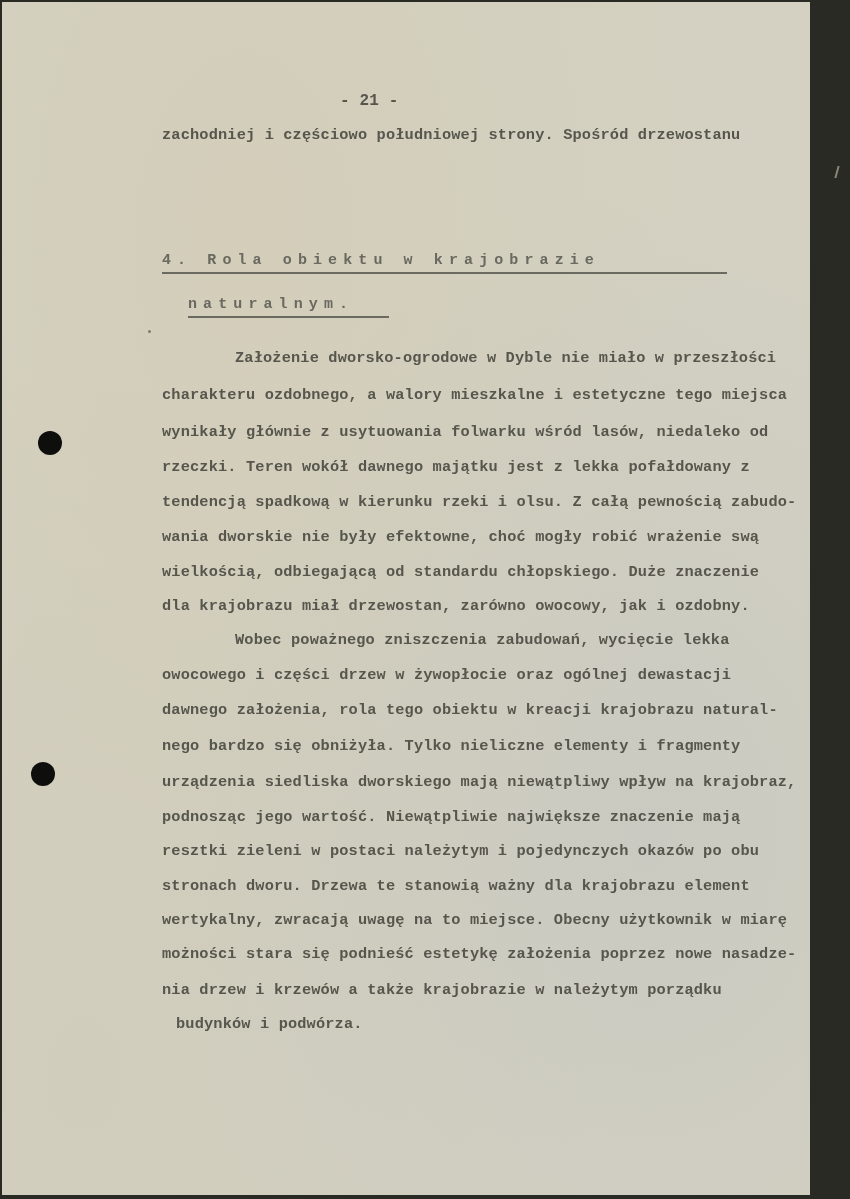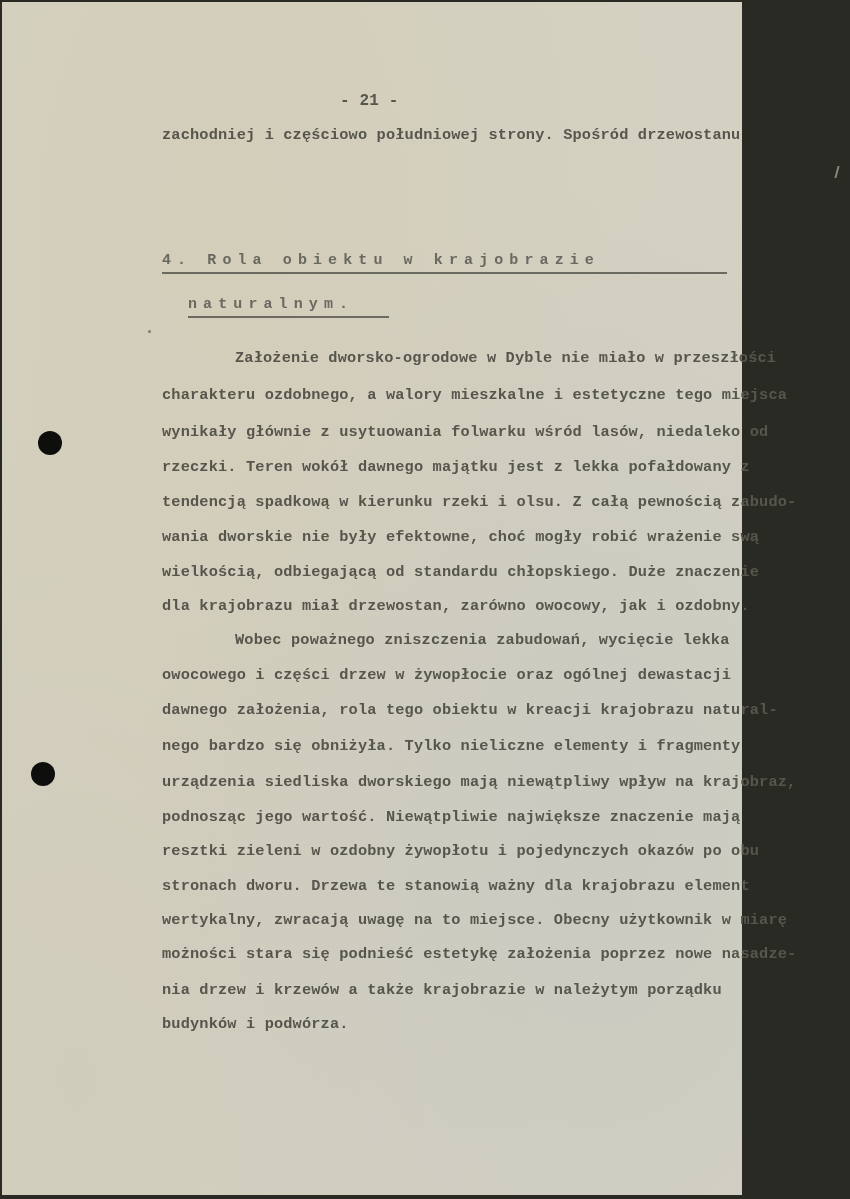--- a/index.html
+++ b/index.html
@@ -2,21 +2,21 @@
 <html><head>
 <meta charset="utf-8">
 <style>
   html, body { margin: 0; padding: 0; }
   body {
     width: 850px; height: 1199px; position: relative; overflow: hidden;
     background: #2a2a24;
     font-family: "Liberation Mono", "DejaVu Sans Mono", monospace;
   }
   .page {
-    position: absolute; left: 2px; top: 2px; width: 740px; height: 1193px;
+    position: absolute; left: 2px; top: 2px; width: 808px; height: 1193px;
     background:
       radial-gradient(ellipse at 30% 20%, rgba(210,200,170,0.35), transparent 60%),
       radial-gradient(ellipse at 80% 70%, rgba(170,180,190,0.25), transparent 55%),
       radial-gradient(ellipse at 10% 90%, rgba(200,195,175,0.3), transparent 50%),
       #d4d1c2;
   }
   .hole {
     position: absolute; width: 24px; height: 24px; border-radius: 50%;
     background: #0e0f0c;
   }
@@ -68,21 +68,21 @@
     <div class="line" style="top:595px;">dla krajobrazu miał drzewostan, zarówno owocowy, jak i ozdobny.</div>
   </div>
 
   <div>
     <div class="line indent" style="top:629px;">Wobec poważnego zniszczenia zabudowań, wycięcie lekka</div>
     <div class="line" style="top:664px;">owocowego i części drzew w żywopłocie oraz ogólnej dewastacji</div>
     <div class="line" style="top:699px;">dawnego założenia, rola tego obiektu w kreacji krajobrazu natural-</div>
     <div class="line" style="top:735px;">nego bardzo się obniżyła. Tylko nieliczne elementy i fragmenty</div>
     <div class="line" style="top:771px;">urządzenia siedliska dworskiego mają niewątpliwy wpływ na krajobraz,</div>
     <div class="line" style="top:806px;text-align:center;">podnosząc jego wartość. Niewątpliwie największe znaczenie mają</div>
-    <div class="line" style="top:840px;">resztki zieleni w ozdobny żywopłotu i pojedynczych okazów po obu</div>
+    <div class="line" style="top:840px;">resztki zieleni w postaci należytym i pojedynczych okazów po obu</div>
     <div class="line" style="top:875px;">stronach dworu. Drzewa te stanowią ważny dla krajobrazu element</div>
     <div class="line" style="top:909px;">wertykalny, zwracają uwagę na to miejsce. Obecny użytkownik w miarę</div>
     <div class="line" style="top:943px;">możności stara się podnieść estetykę założenia poprzez nowe nasadze-</div>
     <div class="line" style="top:979px;">nia drzew i krzewów a także krajobrazie w należytym porządku</div>
-    <div class="line" style="top:1013px;">budynków i podwórza.</div>
+    <div class="line" style="top:1013px;margin-left:14px;">budynków i podwórza.</div>
   </div>
 
 </div>
 
 </body></html>

